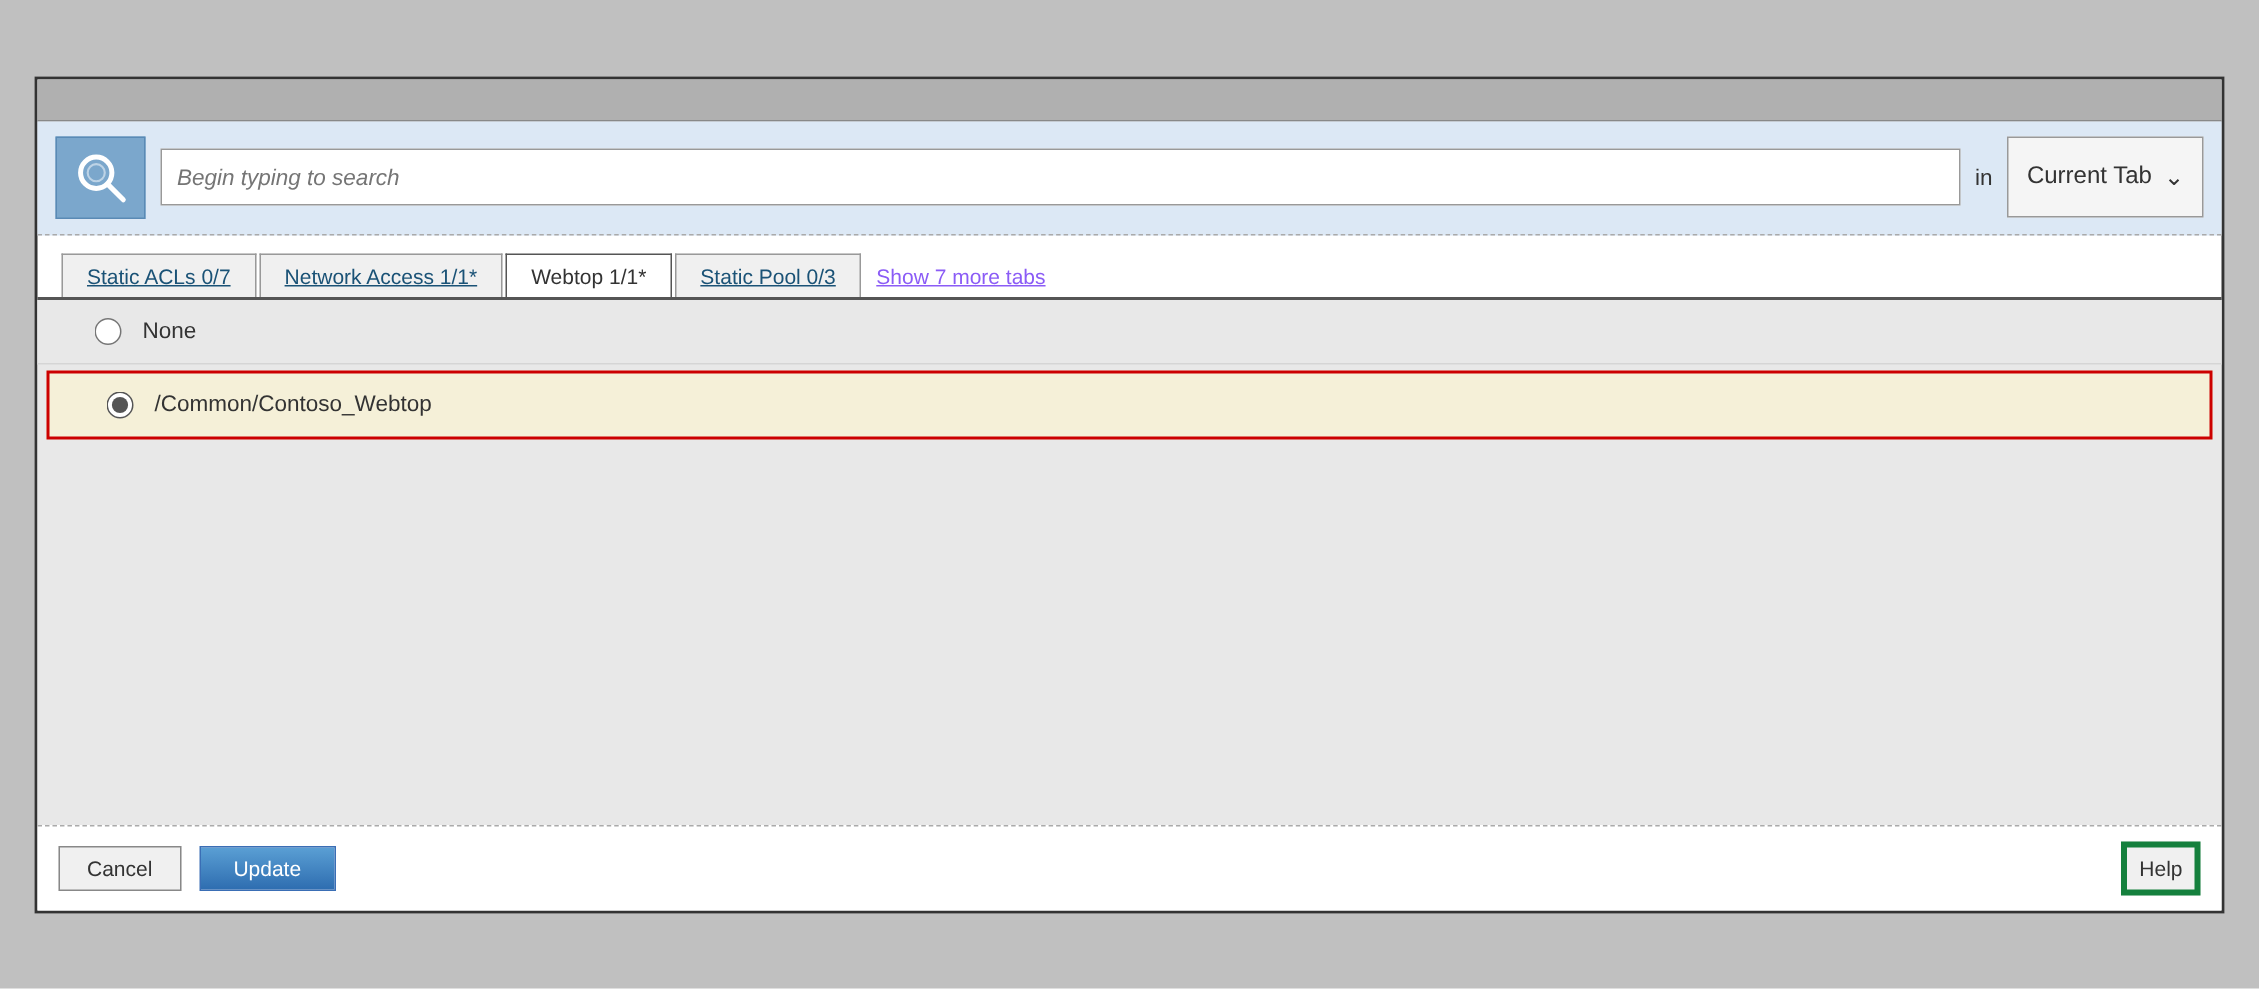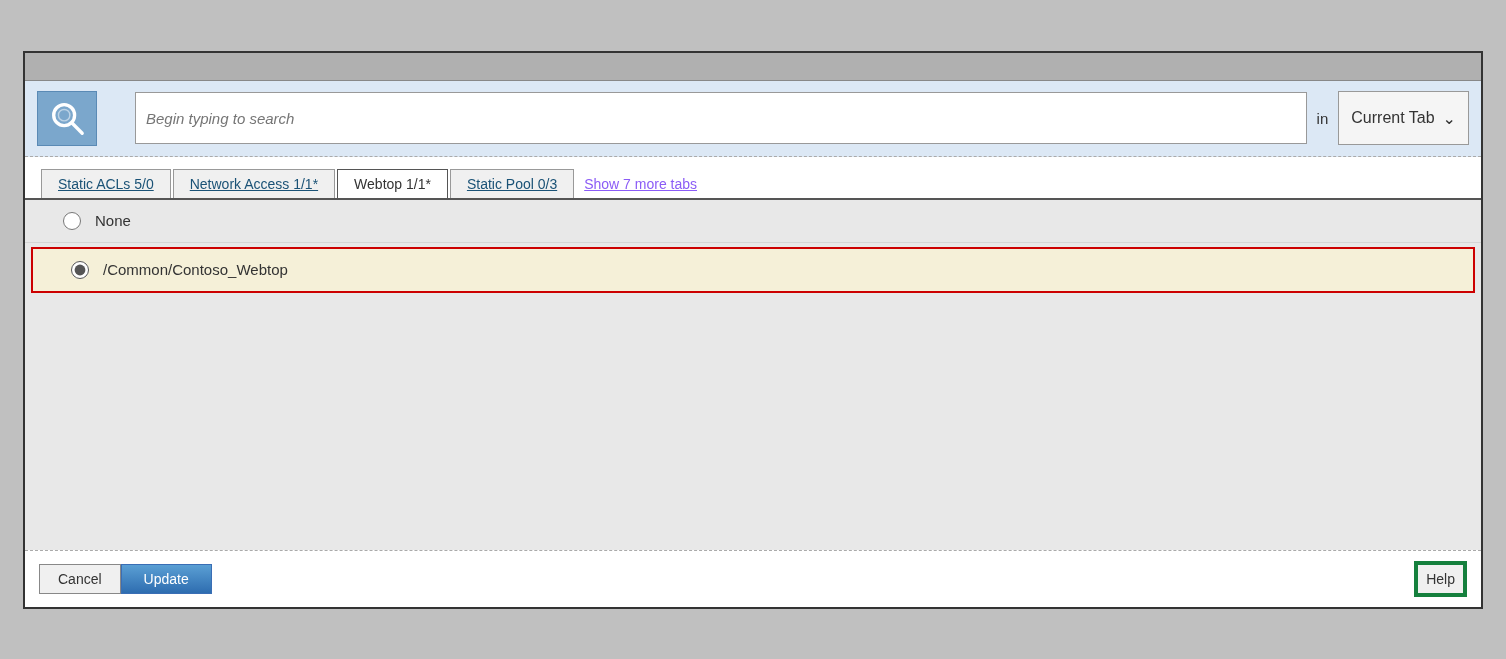--- a/index.html
+++ b/index.html
@@ -51,29 +51,28 @@
       flex-shrink: 0;
     }
 
     .search-icon-svg {
       width: 38px;
       height: 38px;
     }
 
     .search-input {
       flex: 1;
-      height: 52px;
+      height: 38px;
       border: 1px solid #999;
       padding: 0 10px;
       font-size: 15px;
       font-style: italic;
       color: #888;
       background: #fff;
       outline: none;
-      margin-left: 28px;
     }
 
     .search-in-label {
       font-size: 15px;
       color: #333;
       font-style: normal;
     }
 
     .scope-dropdown {
       height: 54px;
@@ -178,21 +177,21 @@
       display: flex;
       align-items: center;
       justify-content: space-between;
       padding: 10px 14px;
       background: #ffffff;
       border-top: 1px dashed #aaa;
     }
 
     .footer-left {
       display: flex;
-      gap: 0;
+      gap: 12px;
     }
 
     .btn-cancel {
       padding: 6px 18px;
       border: 1px solid #888;
       background: #f0f0f0;
       font-size: 14px;
       color: #333;
       cursor: pointer;
     }
@@ -233,21 +232,21 @@
     </div>
     <input class="search-input" type="text" placeholder="Begin typing to search" style="">
     <span class="search-in-label">in</span>
     <div class="scope-dropdown">
       <span>Current Tab</span>
       <span>⌄</span>
     </div>
   </div>
 
   <div class="tabs-section">
-    <div class="tab">Static ACLs 5/0</div>
+    <div class="tab">Static ACLs 0/7</div>
     <div class="tab">Network Access 1/1*</div>
     <div class="tab active">Webtop 1/1*</div>
     <div class="tab">Static Pool 0/3</div>
     <span class="show-more-link">Show 7 more tabs</span>
   </div>
 
   <div class="options-section">
     <div class="option-row none-row">
       <input class="radio-input" type="radio" name="webtop-option" id="opt-none" style="">
       <label class="option-label" for="opt-none">None</label>

